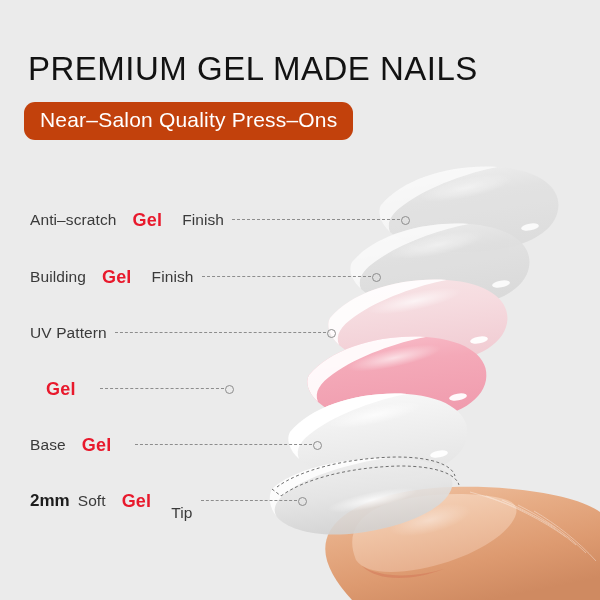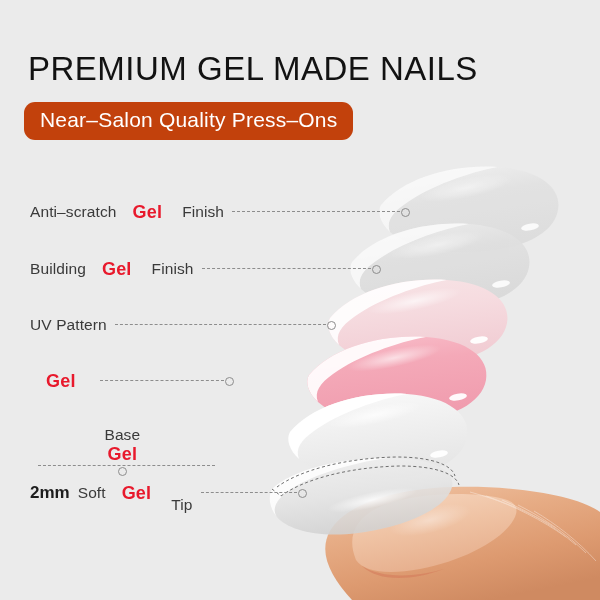--- a/index.html
+++ b/index.html
@@ -47,21 +47,21 @@
     top: 0;
     width: 600px;
     height: 600px;
   }
   .stage svg { display: block; }
 
   
   .labels {
     position: absolute;
     left: 0;
-    top: 4px;
+    top: 12px;
     width: 600px;
     height: 428px;
   }
   .row {
     position: absolute;
     left: 30px;
     height: 22px;
     display: flex;
     align-items: center;
     white-space: nowrap;
@@ -261,21 +261,21 @@
     <div class="row" style="top: 310px;">
       <span class="txt">UV Pattern</span>
       <span class="lead" style="width: 211.188px;"></span>
       <span class="dot"></span>
     </div>
     <div class="row" style="top: 366px;">
       <span class="gel">Gel</span>
       <span class="lead" style="width: 124.719px;"></span>
       <span class="dot"></span>
     </div>
-    <div class="row" style="top: 422px; flex-direction: column;">
+    <div class="row" style="top: 422px;">
       <span class="txt">Base</span>
       <span class="gel">Gel</span>
       <span class="lead" style="width: 176.641px;"></span>
       <span class="dot"></span>
     </div>
     <div class="row" style="top: 478px;">
       <span class="strong">2mm</span>
       <span class="txt" style="padding-left: 4px; text-align: right;">Soft</span>
       <span class="gel">Gel</span>
       <span class="txt" style="padding-left: 4px; margin-top: 24px;">Tip</span>

